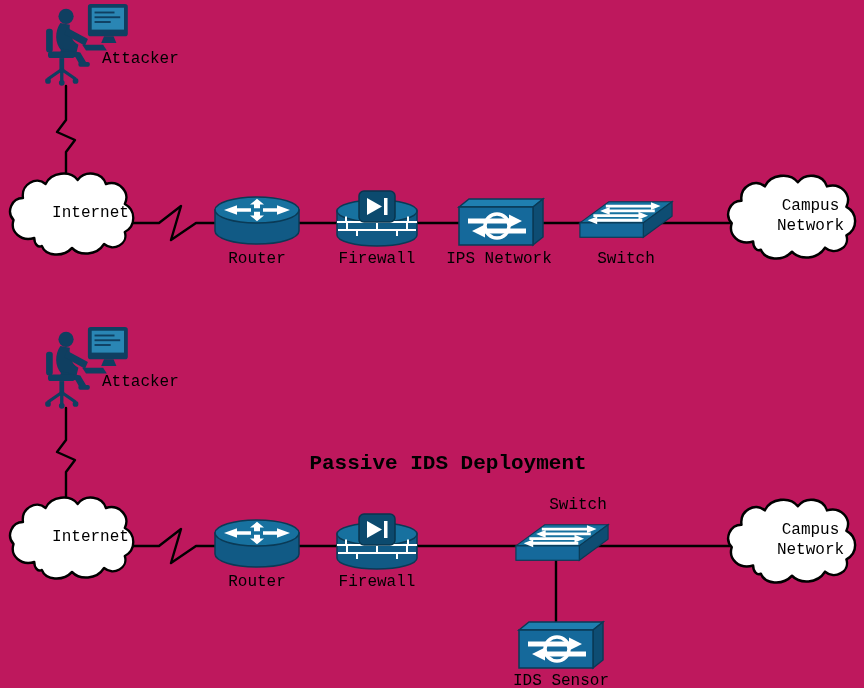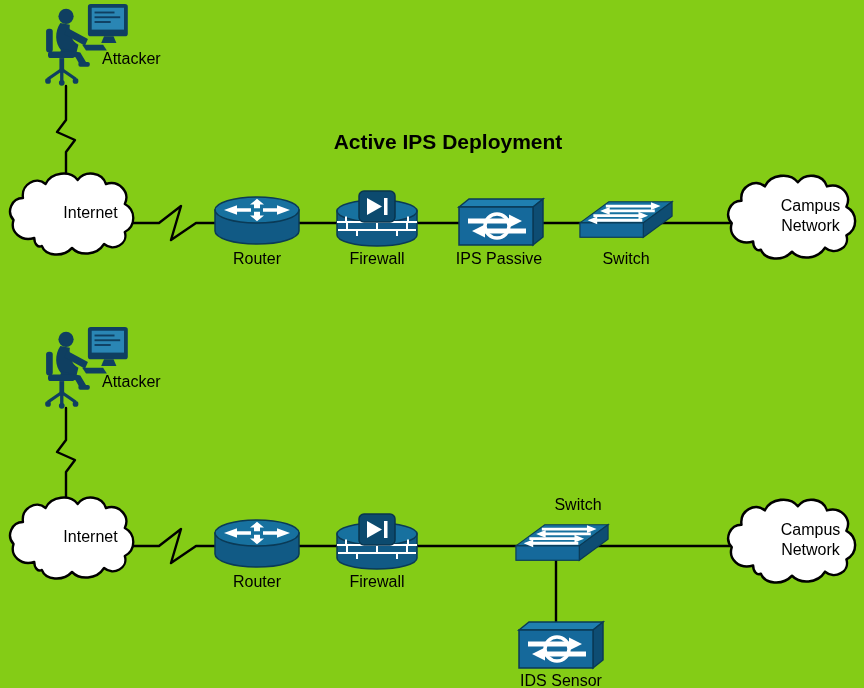--- a/index.html
+++ b/index.html
@@ -2,22 +2,23 @@
 <html><head>
 <meta charset="utf-8">
 <style>
   * { margin: 0; padding: 0; box-sizing: border-box; }
   html, body { background: #ffffff; }
   body { font-family: "Liberation Sans", sans-serif; color: #000; }
   .canvas {
     position: relative;
     width: 864px;
     height: 688px;
-    background: #84cc16;
+    background: #be185d;
     overflow: hidden;
+    font-family: Liberation Mono, monospace;
   }
   .abs { position: absolute; }
   .lines { left: 0; top: 0; z-index: 1; }
   .node { z-index: 2; }
   .cloud {
     position: absolute;
     z-index: 2;
     display: flex;
     align-items: center;
     justify-content: center;
@@ -152,36 +153,35 @@
     </svg>
   <div class="label left" style="left:102px;top:50px">Attacker</div>
 
   <div class="cloud" style="left:6px;top:168px;width:132px;height:90px">
     <svg viewBox="0 0 140 90" preserveAspectRatio="none">
         <use href="#g-cloud"></use>
       </svg>
     <span class="cloud-text">Internet</span>
   </div>
 
-  <div class="title" style="left:448px;top:130px">Active IPS Deployment</div>
 
   <svg class="abs node" style="left:213px;top:194px" width="88" height="54" viewBox="0 0 88 54">
       <use href="#g-router"></use>
     </svg>
   <div class="label" style="left:257px;top:250px">Router</div>
 
   <svg class="abs node" style="left:333px;top:189px" width="88" height="62" viewBox="0 0 88 62">
       <use href="#g-firewall"></use>
     </svg>
   <div class="label" style="left:377px;top:250px">Firewall</div>
 
   <svg class="abs node" style="left:456px;top:197px" width="92" height="52" viewBox="0 0 92 52">
       <use href="#g-sensor"></use>
     </svg>
-  <div class="label" style="left:499px;top:250px">IPS Passive</div>
+  <div class="label" style="left:499px;top:250px">IPS Network</div>
 
   <svg class="abs node" style="left:578px;top:196px" width="96" height="48" viewBox="0 0 100 50">
       <use href="#g-switch"></use>
     </svg>
   <div class="label" style="left:626px;top:250px">Switch</div>
 
   <div class="cloud" style="left:724px;top:170px;width:136px;height:92px">
     <svg viewBox="0 0 140 90" preserveAspectRatio="none">
         <use href="#g-cloud"></use>
       </svg>
@@ -194,20 +194,21 @@
     </svg>
   <div class="label left" style="left:102px;top:373px">Attacker</div>
 
   <div class="cloud" style="left:6px;top:492px;width:132px;height:90px">
     <svg viewBox="0 0 140 90" preserveAspectRatio="none">
         <use href="#g-cloud"></use>
       </svg>
     <span class="cloud-text">Internet</span>
   </div>
 
+  <div class="title" style="left:448px;top:452px">Passive IDS Deployment</div>
 
   <svg class="abs node" style="left:213px;top:517px" width="88" height="54" viewBox="0 0 88 54">
       <use href="#g-router"></use>
     </svg>
   <div class="label" style="left:257px;top:573px">Router</div>
 
   <svg class="abs node" style="left:333px;top:512px" width="88" height="62" viewBox="0 0 88 62">
       <use href="#g-firewall"></use>
     </svg>
   <div class="label" style="left:377px;top:573px">Firewall</div>

